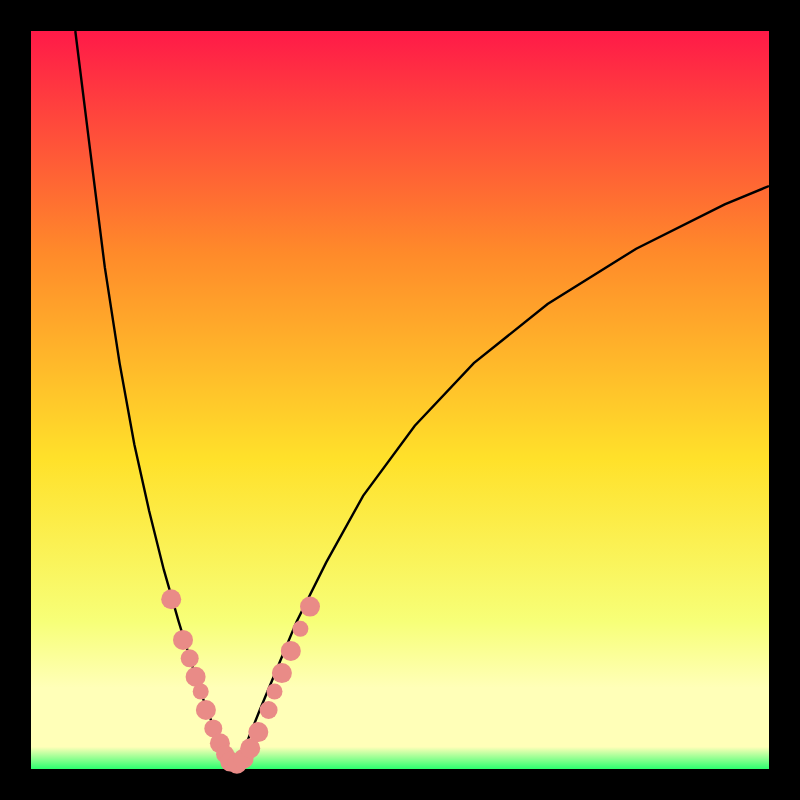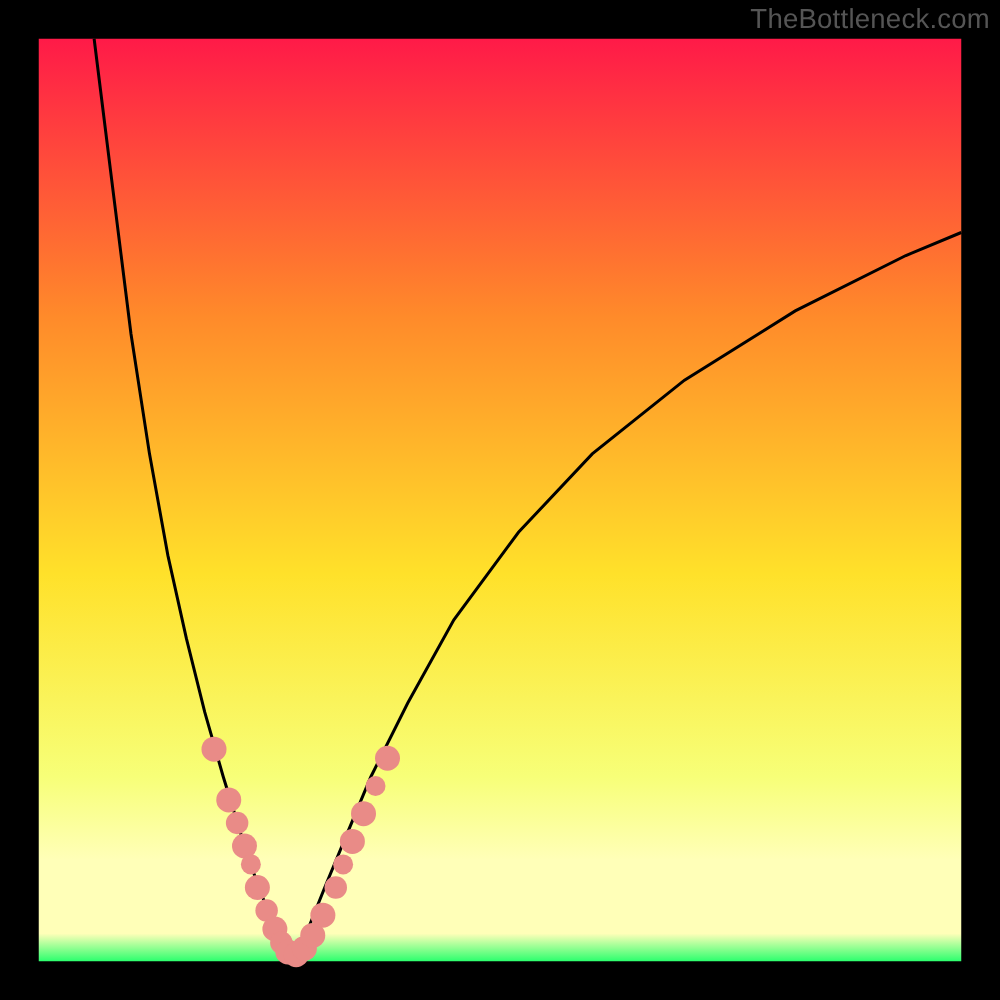--- a/index.html
+++ b/index.html
@@ -43,14 +43,13 @@
         <circle cx="250.2" cy="748.3" r="10" fill="#e98b87" stroke="#cf6a65" stroke-width="0"></circle>
         <circle cx="258.3" cy="732.1" r="10" fill="#e98b87" stroke="#cf6a65" stroke-width="0"></circle>
         <circle cx="268.6" cy="710.0" r="9" fill="#e98b87" stroke="#cf6a65" stroke-width="0"></circle>
         <circle cx="274.5" cy="691.5" r="8" fill="#e98b87" stroke="#cf6a65" stroke-width="0"></circle>
         <circle cx="281.9" cy="673.1" r="10" fill="#e98b87" stroke="#cf6a65" stroke-width="0"></circle>
         <circle cx="290.8" cy="650.9" r="10" fill="#e98b87" stroke="#cf6a65" stroke-width="0"></circle>
         <circle cx="300.4" cy="628.8" r="8" fill="#e98b87" stroke="#cf6a65" stroke-width="0"></circle>
         <circle cx="310.0" cy="606.6" r="10" fill="#e98b87" stroke="#cf6a65" stroke-width="0"></circle>
       </g>
   </svg>
-  <div class="watermark">TheBottleneck.com</div>
 </div>
 
 </body></html>

